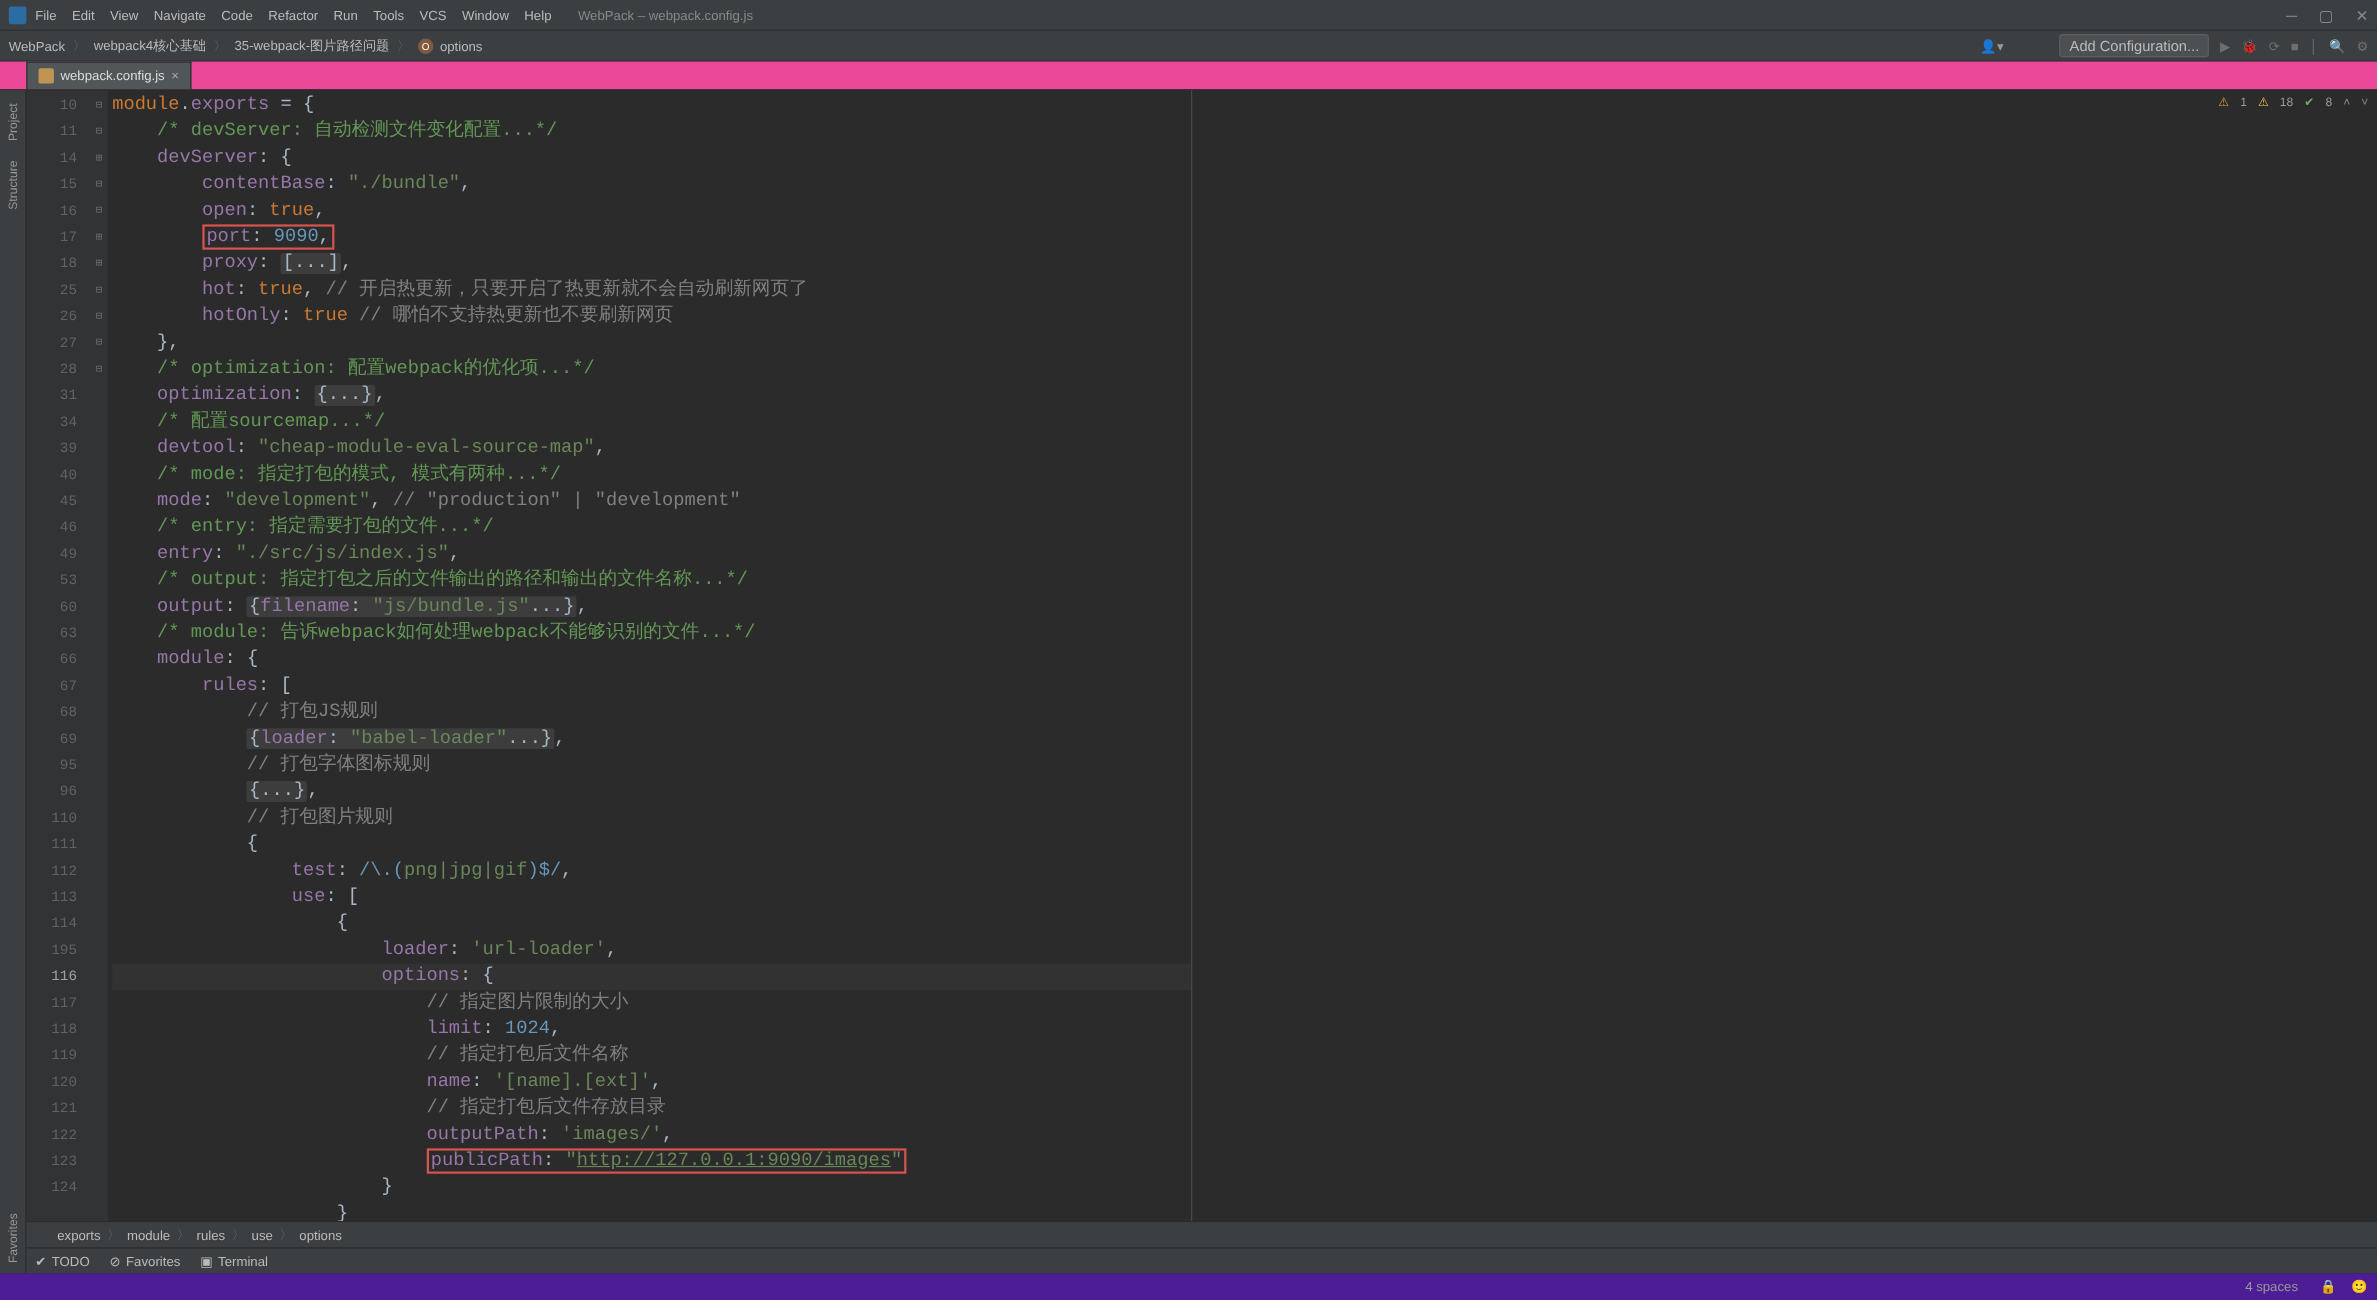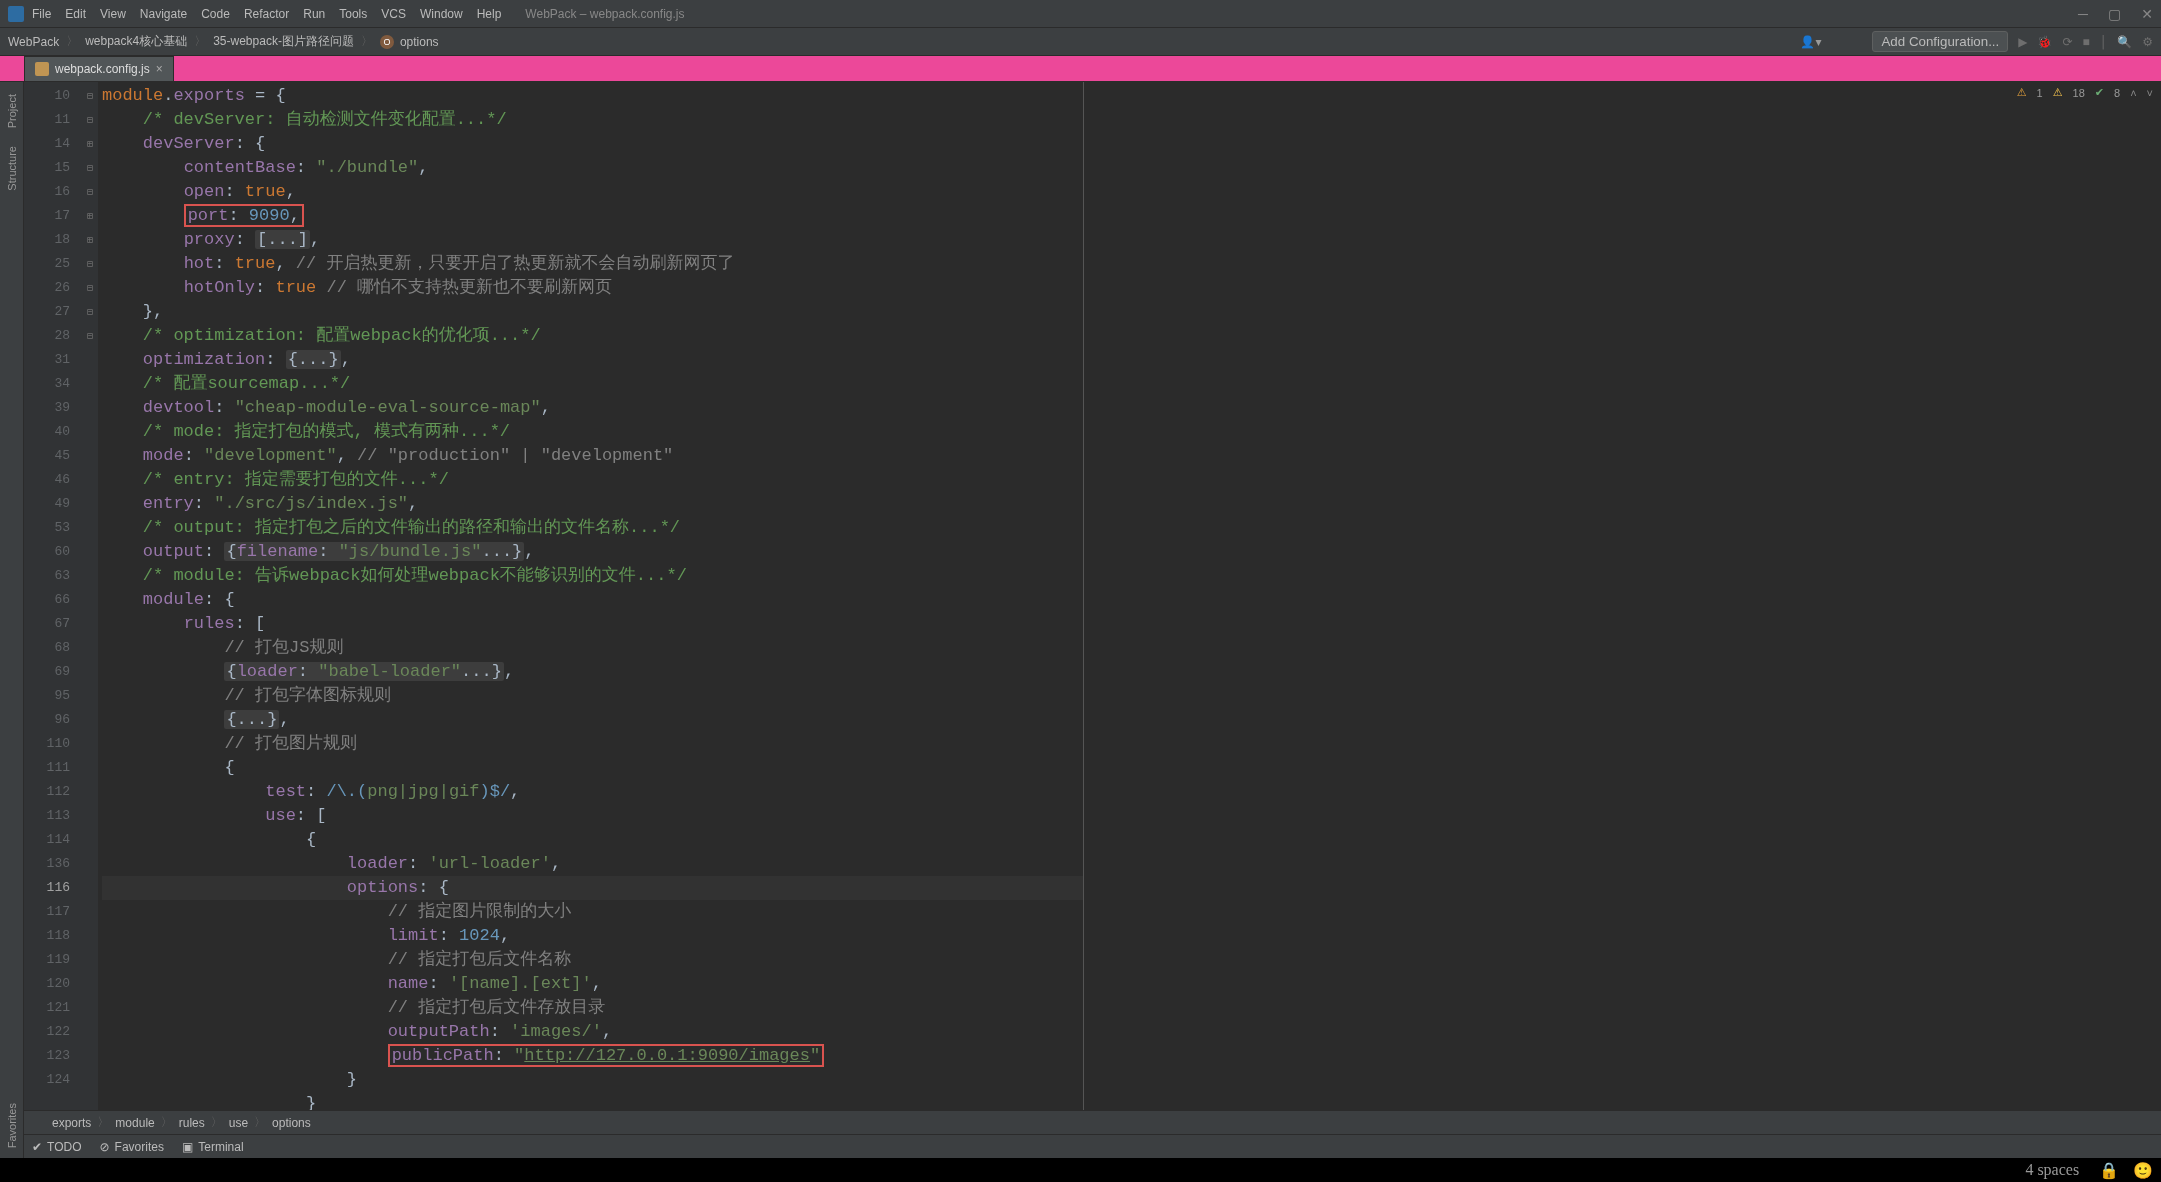--- a/index.html
+++ b/index.html
@@ -239,29 +239,28 @@
   display: flex;
   align-items: center;
   gap: 5px;
   cursor: pointer;
   font-size: 12px;
 }
 .tool-icon { font-size: 12px; }
 
 .status-bar {
   height: 24px;
-  background: #000000;
+  background: #4c1d95;
   border-top: 1px solid #2b2b2b;
   display: flex;
   align-items: center;
   padding: 0 8px;
   gap: 8px;
-  font-size: 16px;
+  font-size: 12px;
   color: #999;
-  font-family: Liberation Serif, serif;
 }
 .status-bar .spacer { flex: 1; }
 .status-item { padding: 0 6px; }
 .event-log-icon { color: #888; }
 </style>
 </head>
 <body>
 
 <div class="title-bar">
   <div class="app-icon"></div>
@@ -355,21 +354,21 @@
             <div>67</div>
             <div>68</div>
             <div>69</div>
             <div>95</div>
             <div>96</div>
             <div>110</div>
             <div>111</div>
             <div>112</div>
             <div>113</div>
             <div>114</div>
-            <div>136</div>
+            <div>195</div>
             <div style="color: rgb(161, 161, 161);">116</div>
             <div>117</div>
             <div>118</div>
             <div>119</div>
             <div>120</div>
             <div>121</div>
             <div>122</div>
             <div>123</div>
             <div>124</div>
             <div></div>

